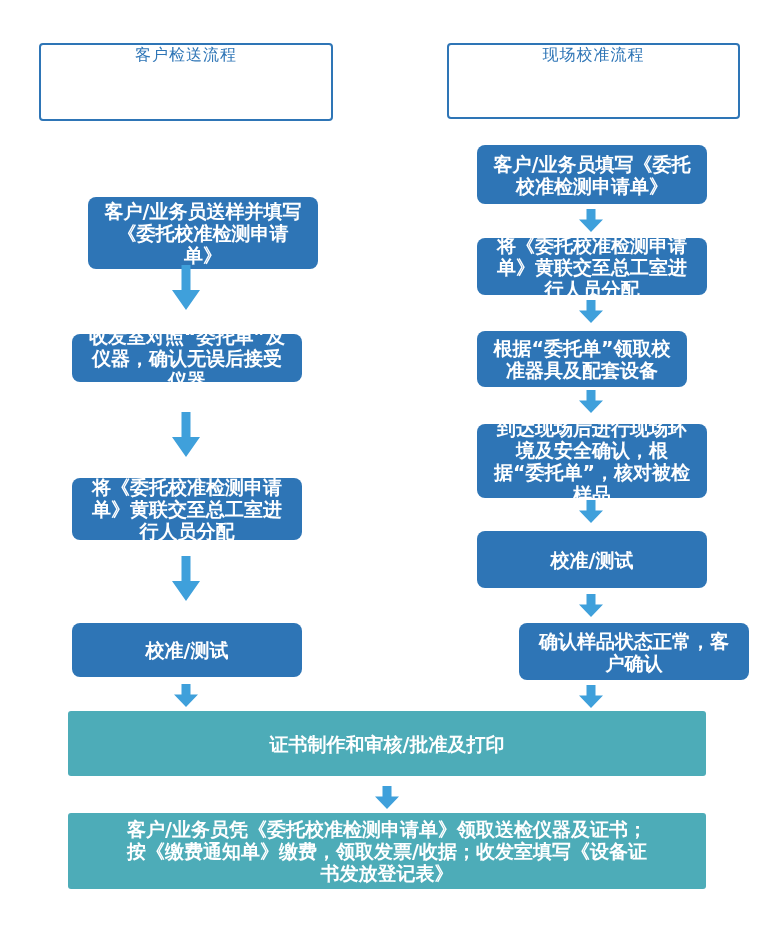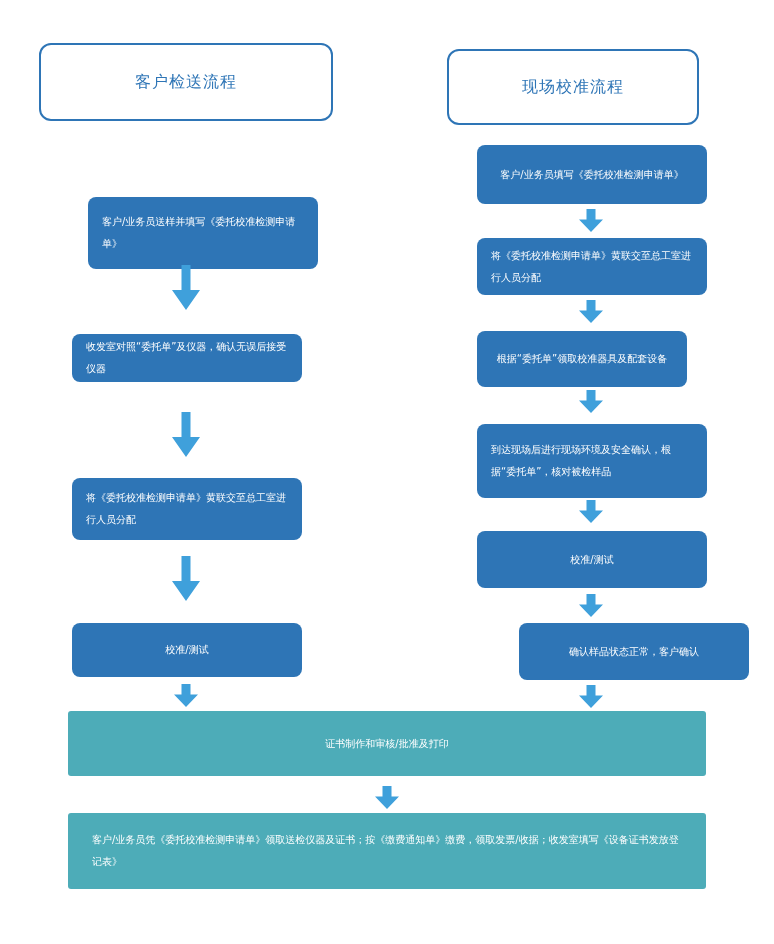--- a/index.html
+++ b/index.html
@@ -17,61 +17,61 @@
     position: relative;
     width: 774px;
     height: 944px;
     background: var(--bg, #ffffff);
     overflow: hidden;
   }
 
   .header {
     position: absolute;
     display: flex;
-    align-items: center;
     justify-content: center;
     background: #ffffff;
     border: 2px solid var(--header-blue, #2e75b6);
-    border-radius: 12px;
+    border-radius: 4px;
     color: var(--header-blue, #2e75b6);
     font-size: 16px;
     letter-spacing: 1px;
     text-align: center;
   }
 
   .step {
     position: absolute;
     display: flex;
     align-items: center;
     justify-content: center;
-    text-align: left;
+    text-align: center;
     color: #ffffff;
-    font-size: 10px;
+    font-size: 19px;
     line-height: 22px;
     padding: 4px 14px;
     border-radius: 8px;
+    font-weight: bold;
   }
   .step.blue { background: var(--process-blue, #2e75b6); }
   .step.teal { background: var(--teal, #4dacb8); border-radius: 3px; }
-  .step.wide { padding: 4px 24px; }
+  .step.wide { padding: 4px 52px; }
 
   .arrow { position: absolute; color: var(--arrow-blue, #3fa0db); }
   .arrow.lg { width: 28px; height: 45px; }
   .arrow.sm { width: 24px; height: 23px; }
   .arrow svg { display: block; width: 100%; height: 100%; }
 </style>
 </head>
 <body>
 
 <div class="canvas">
 
   <div class="header" style="left:39px; top:43px; width:294px; height:78px;">
     <span>客户检送流程</span>
   </div>
-  <div class="header" style="left:447px; top:49px; width:252px; height:76px;">
+  <div class="header" style="left:447px; top:43px; width:293px; height:76px;">
     <span>现场校准流程</span>
   </div>
 
   <div class="step blue" style="left:88px; top:197px; width:230px; height:72px;">客户/业务员送样并填写《委托校准检测申请单》</div>
   <div class="arrow lg" style="left:172px; top:265px;">
     <svg viewBox="0 0 28 45" aria-hidden="true">
         <path fill="currentColor" d="M9.5 0 h9 v25 h9.5 L14 45 L0 25 h9.5 z"></path>
       </svg>
   </div>
 

